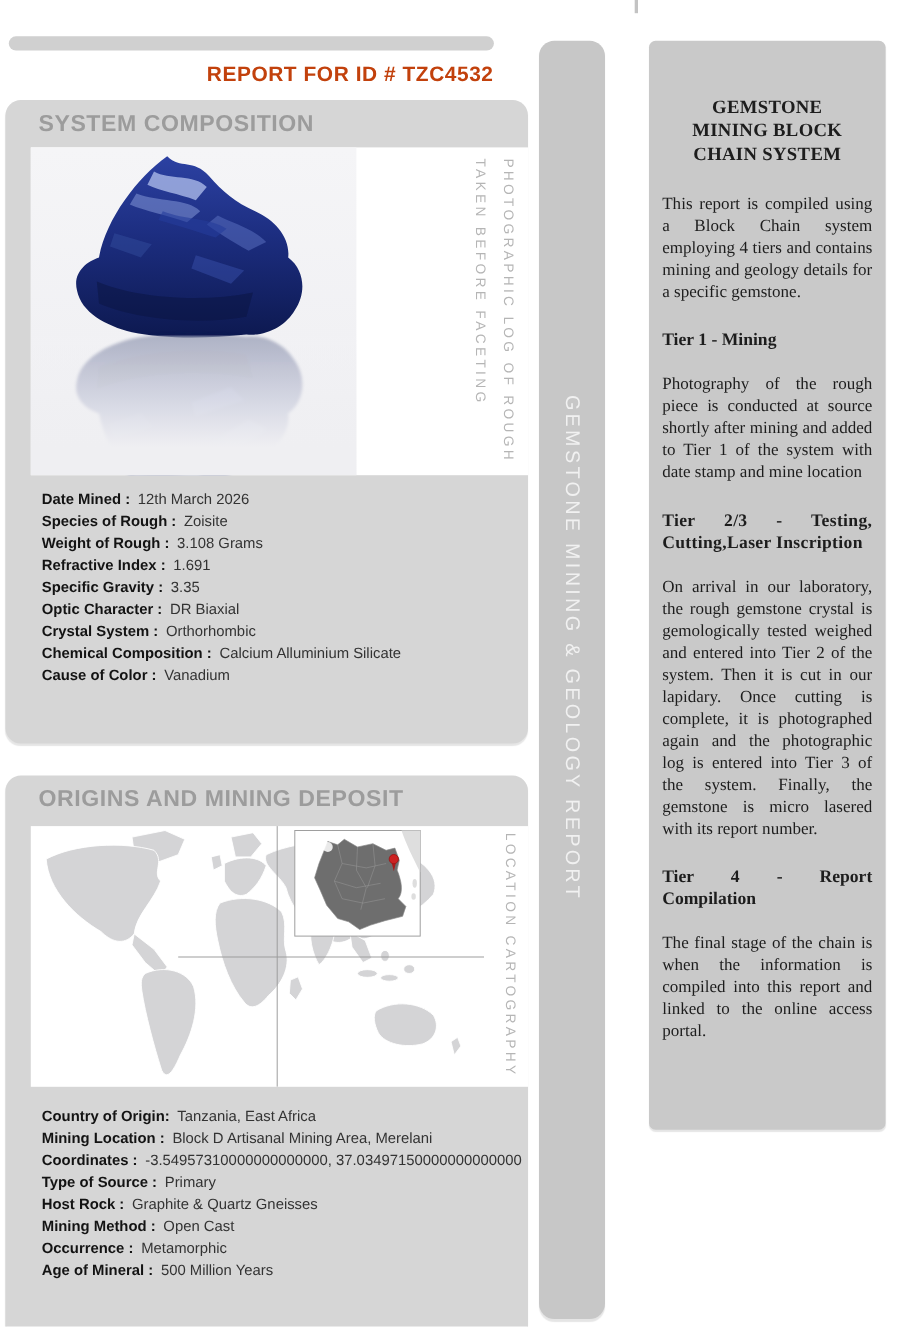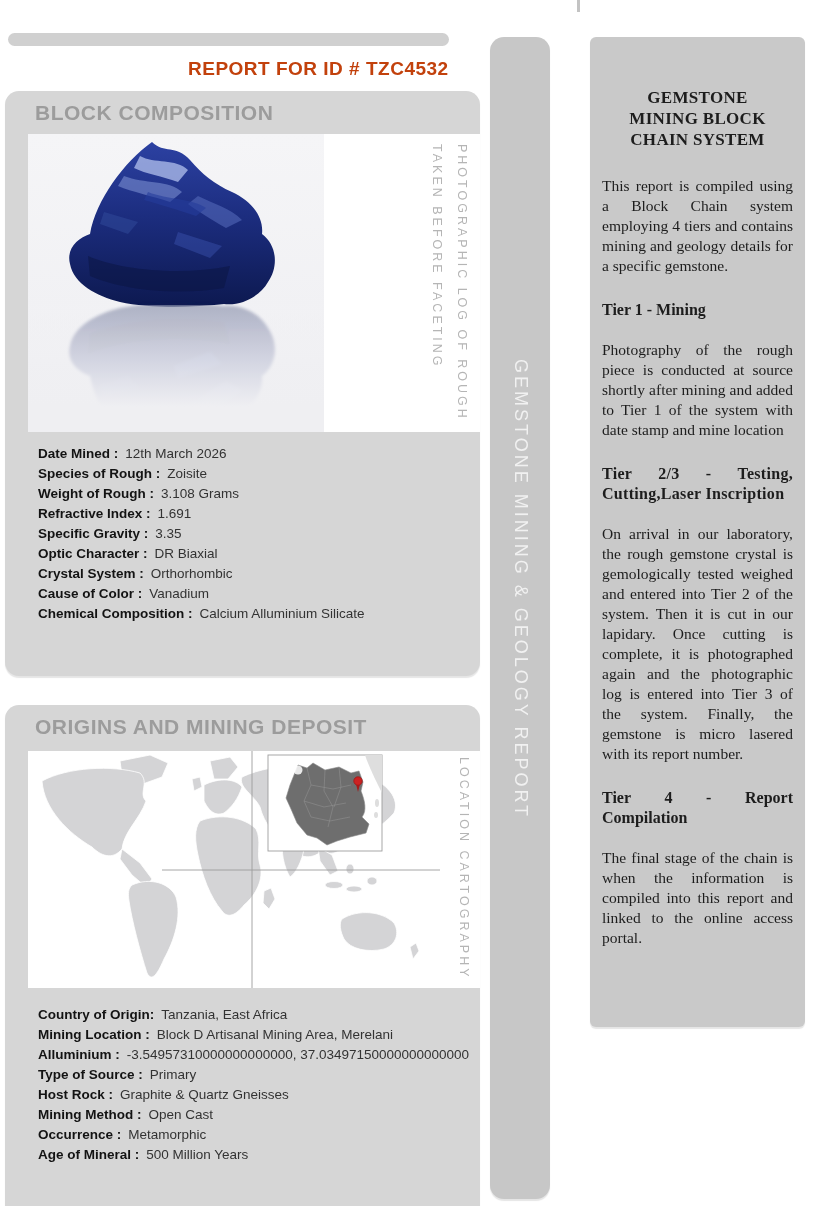--- a/index.html
+++ b/index.html
@@ -58,21 +58,21 @@
   .map-box svg{display:block;}
 </style>
 </head>
 <body>
 
 <div class="abs top-tick"></div>
 <div class="abs top-bar"></div>
 <div class="abs report-title">REPORT FOR ID # TZC4532</div>
 
 <div class="abs card card1">
-  <div class="card-title">BLOCK COMPOSITION</div>
+  <div class="card-title">SYSTEM COMPOSITION</div>
 
   <div class="white-box photo-box">
     <div class="photo-bg">
       <svg viewBox="0 0 296 298">
         <defs>
           <linearGradient id="stoneG" x1="0" y1="0" x2="0" y2="1">
             <stop offset="0" stop-color="#2c41a2"></stop>
             <stop offset="0.45" stop-color="#1c2d7f"></stop>
             <stop offset="1" stop-color="#0d1950"></stop>
           </linearGradient>
@@ -107,22 +107,22 @@
   </div>
 
   <div class="fields f1">
     <div class="frow"><b>Date Mined :</b><span>12th March 2026</span></div>
     <div class="frow"><b>Species of Rough :</b><span>Zoisite</span></div>
     <div class="frow"><b>Weight of Rough :</b><span>3.108 Grams</span></div>
     <div class="frow"><b>Refractive Index :</b><span>1.691</span></div>
     <div class="frow"><b>Specific Gravity :</b><span>3.35</span></div>
     <div class="frow"><b>Optic Character :</b><span>DR Biaxial</span></div>
     <div class="frow"><b>Crystal System :</b><span>Orthorhombic</span></div>
+    <div class="frow"><b>Chemical Composition :</b><span>Calcium Alluminium Silicate</span></div>
     <div class="frow"><b>Cause of Color :</b><span>Vanadium</span></div>
-    <div class="frow"><b>Chemical Composition :</b><span>Calcium Alluminium Silicate</span></div>
   </div>
 </div>
 
 <div class="abs card card2">
   <div class="card-title">ORIGINS AND MINING DEPOSIT</div>
 
   <div class="white-box map-box">
     <svg width="414" height="237" viewBox="0 0 414 237">
       <g fill="#d4d4d6" stroke="#ffffff" stroke-width="0.8">
 
@@ -186,21 +186,21 @@
       </g>
     </svg>
     <div class="vcaption map-caption">
       <div>LOCATION CARTOGRAPHY</div>
     </div>
   </div>
 
   <div class="fields f2">
     <div class="frow"><b>Country of Origin:</b><span>Tanzania, East Africa</span></div>
     <div class="frow"><b>Mining Location :</b><span>Block D Artisanal Mining Area, Merelani</span></div>
-    <div class="frow"><b>Alluminium :</b><span>-3.54957310000000000000,  37.03497150000000000000</span></div>
+    <div class="frow"><b>Coordinates :</b><span>-3.54957310000000000000,  37.03497150000000000000</span></div>
     <div class="frow"><b>Type of Source :</b><span>Primary</span></div>
     <div class="frow"><b>Host Rock :</b><span>Graphite &amp; Quartz Gneisses</span></div>
     <div class="frow"><b>Mining Method :</b><span>Open Cast</span></div>
     <div class="frow"><b>Occurrence :</b><span>Metamorphic</span></div>
     <div class="frow"><b>Age of Mineral :</b><span>500 Million Years</span></div>
   </div>
 </div>
 
 <div class="abs vbar">
   <div class="vbar-text">GEMSTONE MINING &amp; GEOLOGY REPORT</div>

